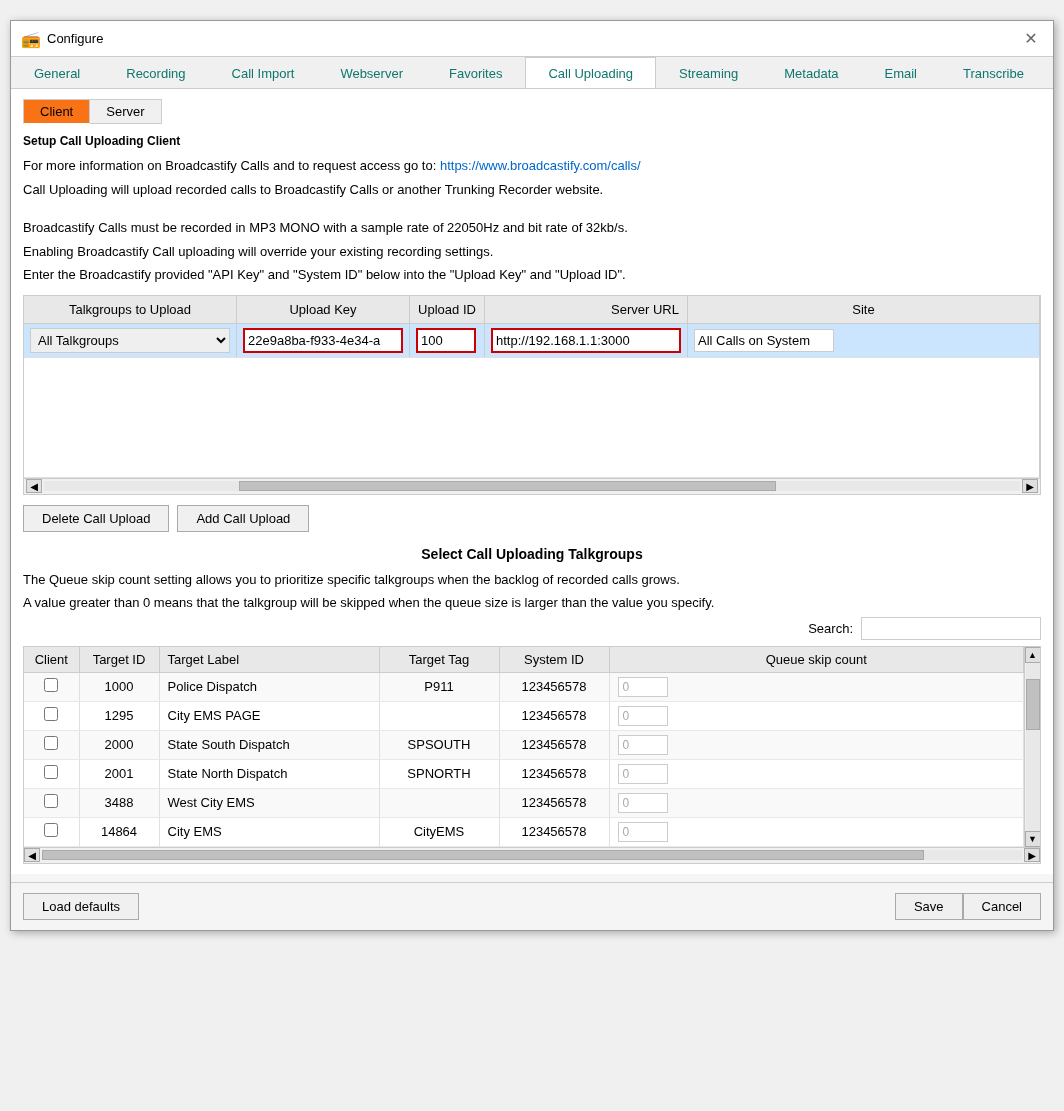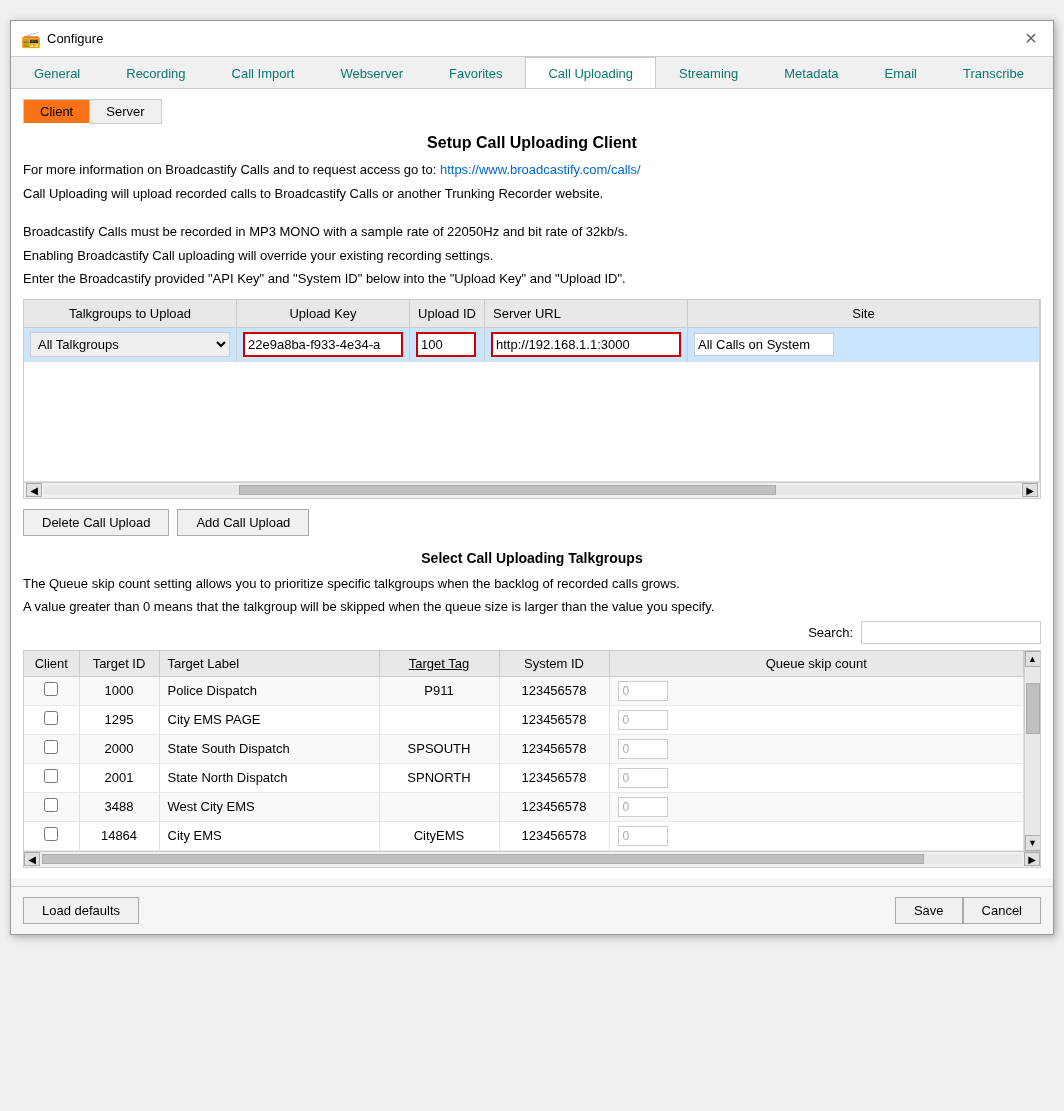--- a/index.html
+++ b/index.html
@@ -97,22 +97,22 @@
       font-size: 13px;
       margin-right: -1px;
     }
     .sub-tab.active {
       background: #f97316;
       border-bottom-color: #fff;
       position: relative;
       z-index: 1;
     }
     .section-title {
-      text-align: center;
-      font-size: 16px;
+      text-align: left;
+      font-size: 12px;
       font-weight: bold;
       margin-bottom: 8px;
       color: #000;
     }
     .info-text {
       font-size: 13px;
       color: #000;
       margin-bottom: 4px;
       line-height: 1.5;
     }
@@ -393,21 +393,21 @@
     <div class="info-text">Enter the Broadcastify provided "API Key" and "System ID" below into the "Upload Key" and "Upload ID".</div>
 
     
     <div class="table-container">
       <table class="upload-table">
         <thead>
           <tr>
             <th style="width:200px;text-align:center;">Talkgroups to Upload</th>
             <th style="width:170px;text-align:center;">Upload Key</th>
             <th style="width:75px;text-align:center;">Upload ID</th>
-            <th style="width:200px;text-align:left;">Server URL</th>
+            <th style="width:200px;text-align:right;">Server URL</th>
             <th style="text-align:center;">Site</th>
           </tr>
         </thead>
         <tbody>
           <tr class="selected-row">
             <td>
               <select class="talkgroup-select">
                 <option>All Talkgroups</option>
               </select>
             </td>
@@ -458,21 +458,21 @@
     </div>
 
     
     <div class="talkgroup-table-container">
       <table class="talkgroup-table">
         <thead>
           <tr>
             <th style="width:55px;text-align:center;">Client</th>
             <th style="width:80px;text-align:center;">Target ID</th>
             <th style="width:220px;">Target Label</th>
-            <th style="width:120px;text-align:center;text-decoration:underline;">Target Tag</th>
+            <th style="width:120px;text-align:center;">Target Tag</th>
             <th style="width:110px;text-align:center;">System ID</th>
             <th style="text-align:center;">Queue skip count</th>
           </tr>
         </thead>
         <tbody id="talkgroup-tbody">
         <tr>
               <td style="text-align: center;"><input type="checkbox" style=""></td>
               <td style="text-align: center;">1000</td>
               <td>Police Dispatch</td>
               <td style="text-align: center;">P911</td>

